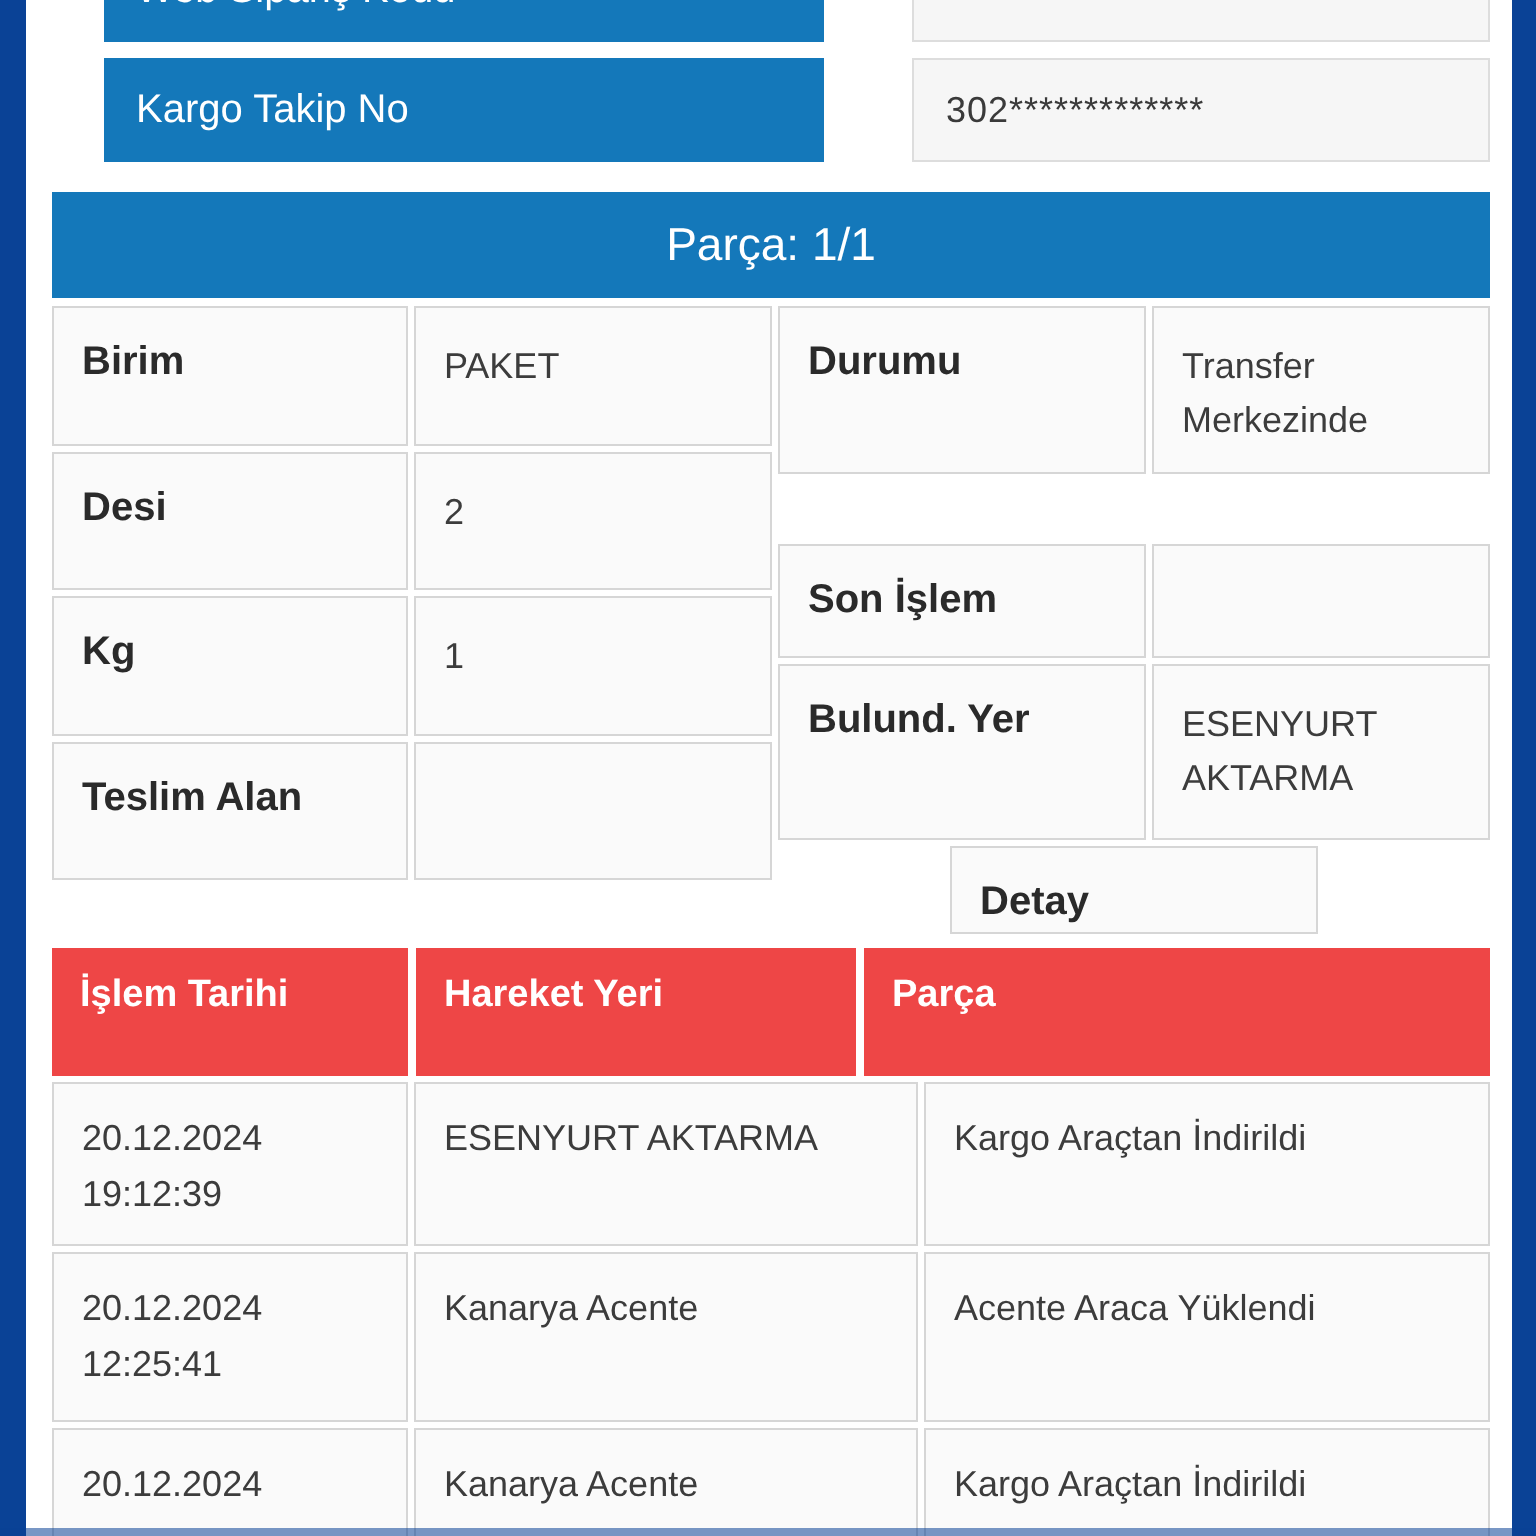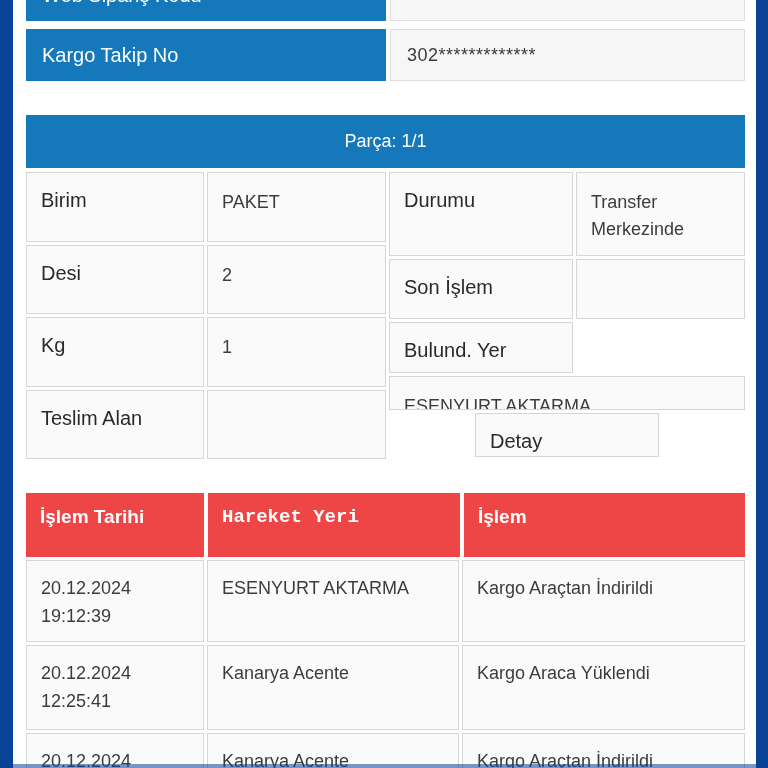--- a/index.html
+++ b/index.html
@@ -10,51 +10,51 @@
   .edge.left { left:0; width:13px; }
   .edge.right { right:0; width:12px; }
   .bottom-line { position:absolute; left:0; right:0; bottom:0; height:4px; background:var(--navy,#0a4296); opacity:.55; z-index:6; }
   .content { position:absolute; left:26px; width:719px; top:0; }
 
   
   .info-row { display:flex; gap:4px; height:52px; }
   .info-row.first { margin-top:-31px; }
   .info-row.second { margin-top:8px; }
   .info-label { width:360px; background:var(--blue,#1478ba); color:#fff; font-size:20px;
-                display:flex; align-items:center; padding-left:16px; }
+                display:flex; align-items:center; padding-left:16px;margin-left:26px; }
   .info-value { flex:1; background:#f6f6f6; border:1px solid #ddd; color:#3a3a3a; font-size:18px;
-                display:flex; align-items:center; padding-left:16px; letter-spacing:.5px; }
+                display:flex; align-items:center; padding-left:16px; letter-spacing:.5px;margin-left:40px; }
 
   
-  .parca-header { margin-top:34px; height:53px; background:var(--blue,#1478ba); color:#fff;
-                  font-size:18px; display:flex; align-items:center; justify-content:center; }
+  .parca-header { margin-top:15px; height:53px; background:var(--blue,#1478ba); color:#fff;
+                  font-size:23px; display:flex; align-items:center; justify-content:center; }
   .parca-body { margin-top:4px; height:287px; display:flex; gap:3px; }
   .half { display:flex; flex-direction:column; gap:3px; }
   .half.left { width:360px; }
   .half.right { flex:1; }
   .prow { display:flex; gap:3px; }
   .half.left .prow { flex:1; }
   .cell { background:#fafafa; border:1px solid #d6d6d6; padding:16px 14px; overflow:hidden; }
-  .cell.label { font-weight:normal; font-size:20px; color:#2a2a2a; }
+  .cell.label { font-weight:bold; font-size:20px; color:#2a2a2a; }
   .cell.value { font-size:18px; color:#3c3c3c; line-height:1.5; }
   .half.left .cell.label { width:178px; }
   .half.left .cell.value { flex:1; }
   .half.right .cell.label { width:184px; }
   .half.right .cell.value { flex:1; }
-  .prow.r0 { height:84px; } .prow.r1 { height:60px; } .prow.r2 { height:88px;flex-direction:column; } .prow.r3 { height:44px;justify-content:center; }
+  .prow.r0 { height:84px; } .prow.r1 { height:60px;margin-top:32px; } .prow.r2 { height:88px; } .prow.r3 { height:44px;justify-content:center; }
   .cell.button-cell { display:flex; align-items:center; justify-content:center; padding:8px; }
   .getir-btn { width:106px; height:31px; background:var(--button_blue,#16619c); border:1px solid #0e4d82;
                border-radius:8px; color:#fff; font-size:18px; font-family:"Liberation Sans",sans-serif;
                display:flex; align-items:center; justify-content:center; cursor:pointer; }
 
   
   .mov-header { margin-top:34px; height:64px; display:flex; gap:4px; }
   .mov-header .hcell { background:var(--red,#ee4646); color:#ffffff; font-weight:bold; font-size:19px;
                        padding:13px 0 0 14px; }
-  .hcell.c0 { width:178px; } .hcell.c1 { width:252px;font-family:Liberation Mono, monospace; } .hcell.c2 { flex:1; }
+  .hcell.c0 { width:178px; } .hcell.c1 { width:220px; } .hcell.c2 { flex:1; }
   .mov-row { display:flex; gap:3px; margin-top:3px; }
   .mov-row .cell { font-size:18px; color:#3c3c3c; padding:14px; line-height:1.55; }
   .mov-row .c0 { width:178px; } .mov-row .c1 { width:252px; } .mov-row .c2 { flex:1; }
   .mov-row.m0 { height:82px; } .mov-row.m1 { height:85px; } .mov-row.m2 { height:76px; }
 </style>
 </head>
 <body>
 
 <div class="page">
   <div class="edge left"></div>
@@ -107,39 +107,39 @@
         </div>
         <div class="prow r3">
           <div class="cell label">Detay</div>
         </div>
       </div>
     </div>
 
     <div class="mov-header">
       <div class="hcell c0">İşlem Tarihi</div>
       <div class="hcell c1">Hareket Yeri</div>
-      <div class="hcell c2">İşlem</div>
+      <div class="hcell c2">Parça</div>
     </div>
 
     <div class="mov-row m0">
       <div class="cell c0">
         <div>20.12.2024</div>
         <div>19:12:39</div>
       </div>
       <div class="cell c1">ESENYURT AKTARMA</div>
       <div class="cell c2">Kargo Araçtan İndirildi</div>
     </div>
 
     <div class="mov-row m1">
       <div class="cell c0">
         <div>20.12.2024</div>
         <div>12:25:41</div>
       </div>
       <div class="cell c1">Kanarya Acente</div>
-      <div class="cell c2">Kargo Araca Yüklendi</div>
+      <div class="cell c2">Acente Araca Yüklendi</div>
     </div>
 
     <div class="mov-row m2">
       <div class="cell c0">
         <div>20.12.2024</div>
         <div></div>
       </div>
       <div class="cell c1">Kanarya Acente</div>
       <div class="cell c2">Kargo Araçtan İndirildi</div>
     </div>

